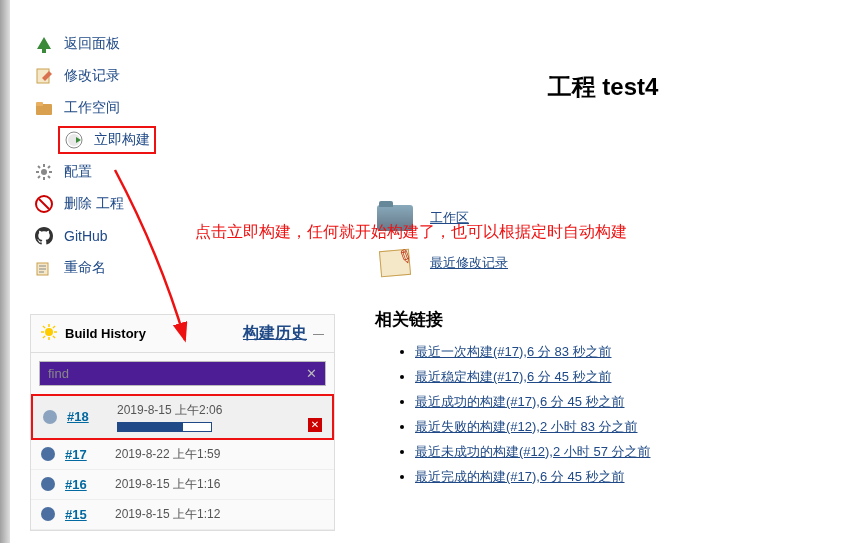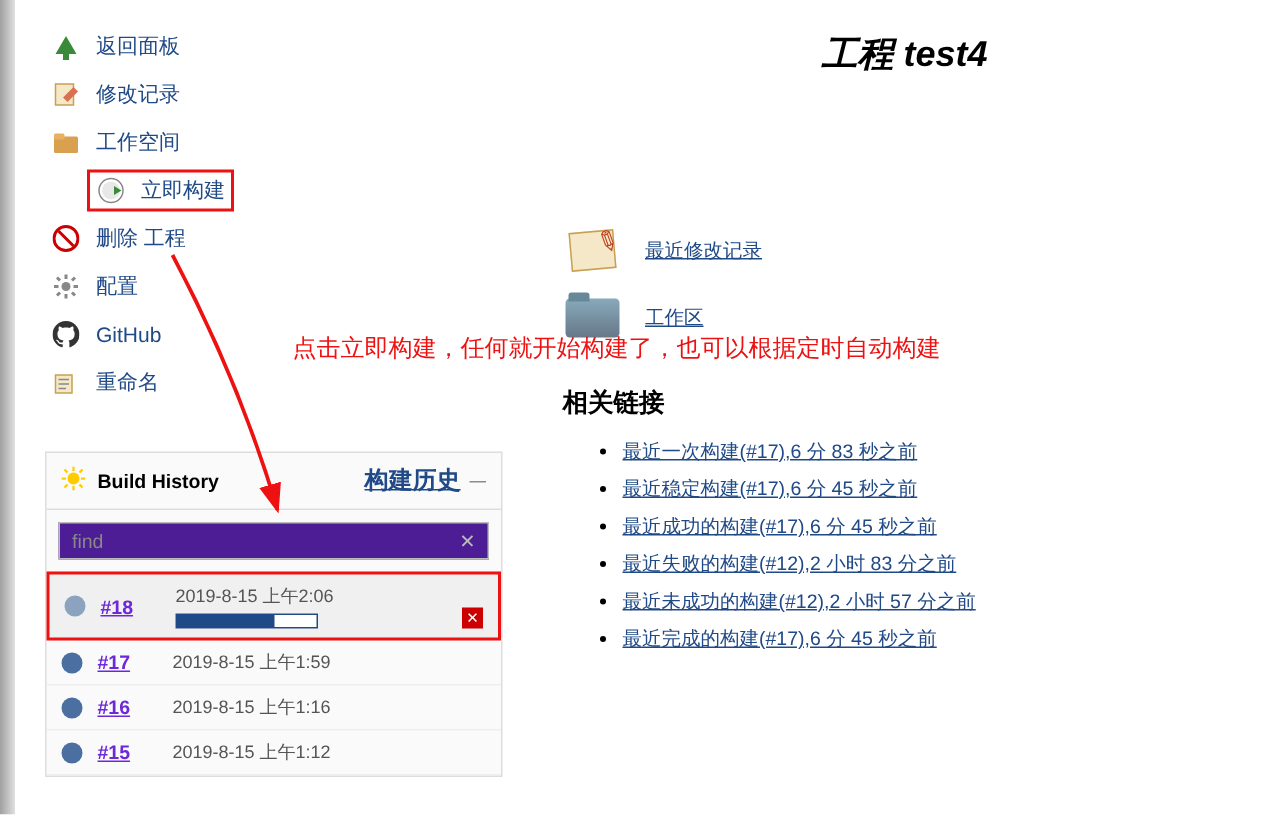--- a/index.html
+++ b/index.html
@@ -1,44 +1,44 @@
 <!DOCTYPE html>
 <html><head>
 <meta charset="utf-8">
 <style>
 * { box-sizing: border-box; margin: 0; padding: 0; }
 body { font-family: Arial, sans-serif; font-size: 13px; width: 851px; height: 543px; background: #fff; position: relative; overflow: hidden; }
-.container { display: flex; height: 100%; padding-left: 15px; }
+.container { display: flex; height: 100%; padding-left: 15px; align-items: center; }
 .left-stripe { position: absolute; left: 0; top: 0; width: 10px; height: 100%; background: linear-gradient(to right, #a0a0a0, #e0e0e0); }
 .sidebar { width: 330px; padding: 15px 10px 0 15px; }
 .nav-list { list-style: none; }
 .nav-item { display: flex; align-items: center; padding: 6px 4px; cursor: pointer; }
 .nav-item .icon { width: 20px; height: 20px; margin-right: 10px; display: flex; align-items: center; justify-content: center; }
 .nav-item .label { color: #204a87; font-size: 14px; }
 .highlight-box { border: 2px solid #e11; padding: 2px 4px; margin: -4px; }
 .build-history { margin-top: 30px; border: 1px solid #ddd; background: #fafafa; }
 .bh-header { display: flex; align-items: center; padding: 8px 10px; border-bottom: 1px solid #ddd; }
 .bh-title { font-weight: bold; font-size: 13px; flex: 1; margin-left: 8px; }
 .bh-link { color: #204a87; text-decoration: underline; font-weight: bold; font-size: 16px; }
 .bh-toggle { margin-left: 6px; color: #666; font-size: 11px; }
 .find-box { margin: 8px; border: 1px solid #bbb; background: #4c1d95; padding: 4px 8px; display: flex; align-items: center; color: #888; }
 .find-box span:first-child { flex: 1; text-align: left; }
 .build-list { list-style: none; }
 .build-row { display: flex; align-items: center; padding: 6px 10px; border-bottom: 1px solid #eee; position: relative; }
 .build-row.running { background: #f0f0f0; }
 .build-ball { width: 14px; height: 14px; border-radius: 50%; background: #4a6fa0; margin-right: 10px; flex-shrink: 0; }
 .build-ball.dim { opacity: 0.6; }
-.build-num { color: #6d28d9; text-decoration: underline; font-weight: bold; width: 50px; }
+.build-num { color: #0369a1; text-decoration: underline; font-weight: bold; width: 50px; }
 .build-time { color: #555; font-size: 12px; }
 .progress { width: 95px; height: 10px; border: 1px solid #204a87; margin-top: 3px; background: #fff; }
 .progress-fill { height: 100%; background: #204a87; width: 70%; }
 .cancel-x { position: absolute; right: 10px; bottom: 6px; width: 14px; height: 14px; background: #c00; color: #fff; font-size: 10px; display: flex; align-items: center; justify-content: center; }
 .highlight-row { border: 2px solid #e11; }
 .main { flex: 1; padding: 20px 20px 0 30px; }
-.page-title { font-size: 24px; font-weight: bold; text-align: center; margin-bottom: 100px; font-style: italic; }
+.page-title { font-size: 24px; font-weight: bold; text-align: center; margin-bottom: 100px; }
 .quick-links { margin-bottom: 30px; }
 .ql-row { display: flex; align-items: center; margin-bottom: 15px; }
 .ql-icon { width: 40px; height: 30px; margin-right: 15px; display: flex; align-items: center; justify-content: center; font-size: 24px; }
 .ql-label { color: #204a87; text-decoration: underline; }
 .annotation { position: absolute; left: 195px; top: 222px; color: #e11; font-size: 16px; font-weight: normal; z-index: 10; }
 .arrow-svg { position: absolute; left: 110px; top: 165px; z-index: 9; }
 .related-title { font-size: 17px; font-weight: bold; margin-bottom: 12px; }
 .related-list { list-style: disc; padding-left: 40px; }
 .related-list li { margin-bottom: 7px; }
 .related-list a { color: #204a87; text-decoration: underline; font-size: 13px; }
@@ -90,43 +90,43 @@
                 <circle cx="9" cy="9" r="6" fill="#e8e8e8"></circle>
                 <path d="M11 6 L16 9 L11 12 Z" fill="#3a8a3a"></path>
               </svg>
             </span>
           <span class="label">立即构建</span>
         </span>
       </li>
       <li class="nav-item">
         <span class="icon">
             <svg width="18" height="18">
-              <circle cx="9" cy="9" r="8" fill="none" stroke="#c00" stroke-width="2"></circle>
-              <line x1="4" y1="4" x2="14" y2="14" stroke="#c00" stroke-width="2"></line>
-            </svg>
-          </span>
-        <span class="label">删除 工程</span>
-      </li>
-      <li class="nav-item">
-        <span class="icon">
-            <svg width="18" height="18">
               <circle cx="9" cy="9" r="3" fill="#888"></circle>
               <g stroke="#888" stroke-width="2">
                 <line x1="9" y1="1" x2="9" y2="4"></line>
                 <line x1="9" y1="14" x2="9" y2="17"></line>
                 <line x1="1" y1="9" x2="4" y2="9"></line>
                 <line x1="14" y1="9" x2="17" y2="9"></line>
                 <line x1="3" y1="3" x2="5" y2="5"></line>
                 <line x1="13" y1="13" x2="15" y2="15"></line>
                 <line x1="3" y1="15" x2="5" y2="13"></line>
                 <line x1="13" y1="5" x2="15" y2="3"></line>
               </g>
             </svg>
           </span>
         <span class="label">配置</span>
+      </li>
+      <li class="nav-item">
+        <span class="icon">
+            <svg width="18" height="18">
+              <circle cx="9" cy="9" r="8" fill="none" stroke="#c00" stroke-width="2"></circle>
+              <line x1="4" y1="4" x2="14" y2="14" stroke="#c00" stroke-width="2"></line>
+            </svg>
+          </span>
+        <span class="label">删除 工程</span>
       </li>
       <li class="nav-item">
         <span class="icon">
             <svg width="18" height="18" viewBox="0 0 16 16">
               <path fill="#333" d="M8 0C3.58 0 0 3.58 0 8c0 3.54 2.29 6.53 5.47 7.59.4.07.55-.17.55-.38v-1.49c-2.01.37-2.53-.49-2.69-.94-.09-.23-.48-.94-.82-1.13-.28-.15-.68-.52-.01-.53.63-.01 1.08.58 1.23.82.72 1.21 1.87.87 2.33.66.07-.52.28-.87.51-1.07-1.78-.2-3.64-.89-3.64-3.95 0-.87.31-1.59.82-2.15-.08-.2-.36-1.02.08-2.12 0 0 .67-.21 2.2.82.64-.18 1.32-.27 2-.27.68 0 1.36.09 2 .27 1.53-1.04 2.2-.82 2.2-.82.44 1.1.16 1.92.08 2.12.51.56.82 1.27.82 2.15 0 3.07-1.87 3.75-3.65 3.95.29.25.54.73.54 1.48v2.19c0 .21.15.46.55.38A8.013 8.013 0 0016 8c0-4.42-3.58-8-8-8z"></path>
             </svg>
           </span>
         <span class="label">GitHub</span>
       </li>
       <li class="nav-item">
@@ -173,21 +173,21 @@
             <div class="build-time">2019-8-15 上午2:06</div>
             <div class="progress">
                 <div class="progress-fill"></div>
               </div>
           </div>
           <span class="cancel-x">✕</span>
         </li>
         <li class="build-row">
           <span class="build-ball"></span>
           <a class="build-num">#17</a>
-          <span class="build-time">2019-8-15 上午1:59</span>
+          <span class="build-time">2019-8-22 上午1:59</span>
         </li>
         <li class="build-row">
           <span class="build-ball"></span>
           <a class="build-num">#16</a>
           <span class="build-time">2019-8-15 上午1:16</span>
         </li>
         <li class="build-row">
           <span class="build-ball"></span>
           <a class="build-num">#15</a>
           <span class="build-time">2019-8-15 上午1:12</span>
@@ -196,29 +196,29 @@
       </ul>
     </div>
   </div>
 
   <div class="main">
     <h1 class="page-title">工程 test4</h1>
 
     <div class="quick-links">
       <div class="ql-row">
         <span class="ql-icon">
-            <span class="notepad-icon"></span>
-          </span>
-        <a class="ql-label">最近修改记录</a>
+            <span class="folder-icon"></span>
+          </span>
+        <a class="ql-label">工作区</a>
       </div>
       <div class="ql-row">
         <span class="ql-icon">
-            <span class="folder-icon"></span>
-          </span>
-        <a class="ql-label">工作区</a>
+            <span class="notepad-icon"></span>
+          </span>
+        <a class="ql-label">最近修改记录</a>
       </div>
     </div>
 
     <h2 class="related-title">相关链接</h2>
     <ul class="related-list">
       <li><a>最近一次构建(#17),6 分 83 秒之前</a></li>
       <li><a>最近稳定构建(#17),6 分 45 秒之前</a></li>
       <li><a>最近成功的构建(#17),6 分 45 秒之前</a></li>
       <li><a>最近失败的构建(#12),2 小时 83 分之前</a></li>
       <li><a>最近未成功的构建(#12),2 小时 57 分之前</a></li>

